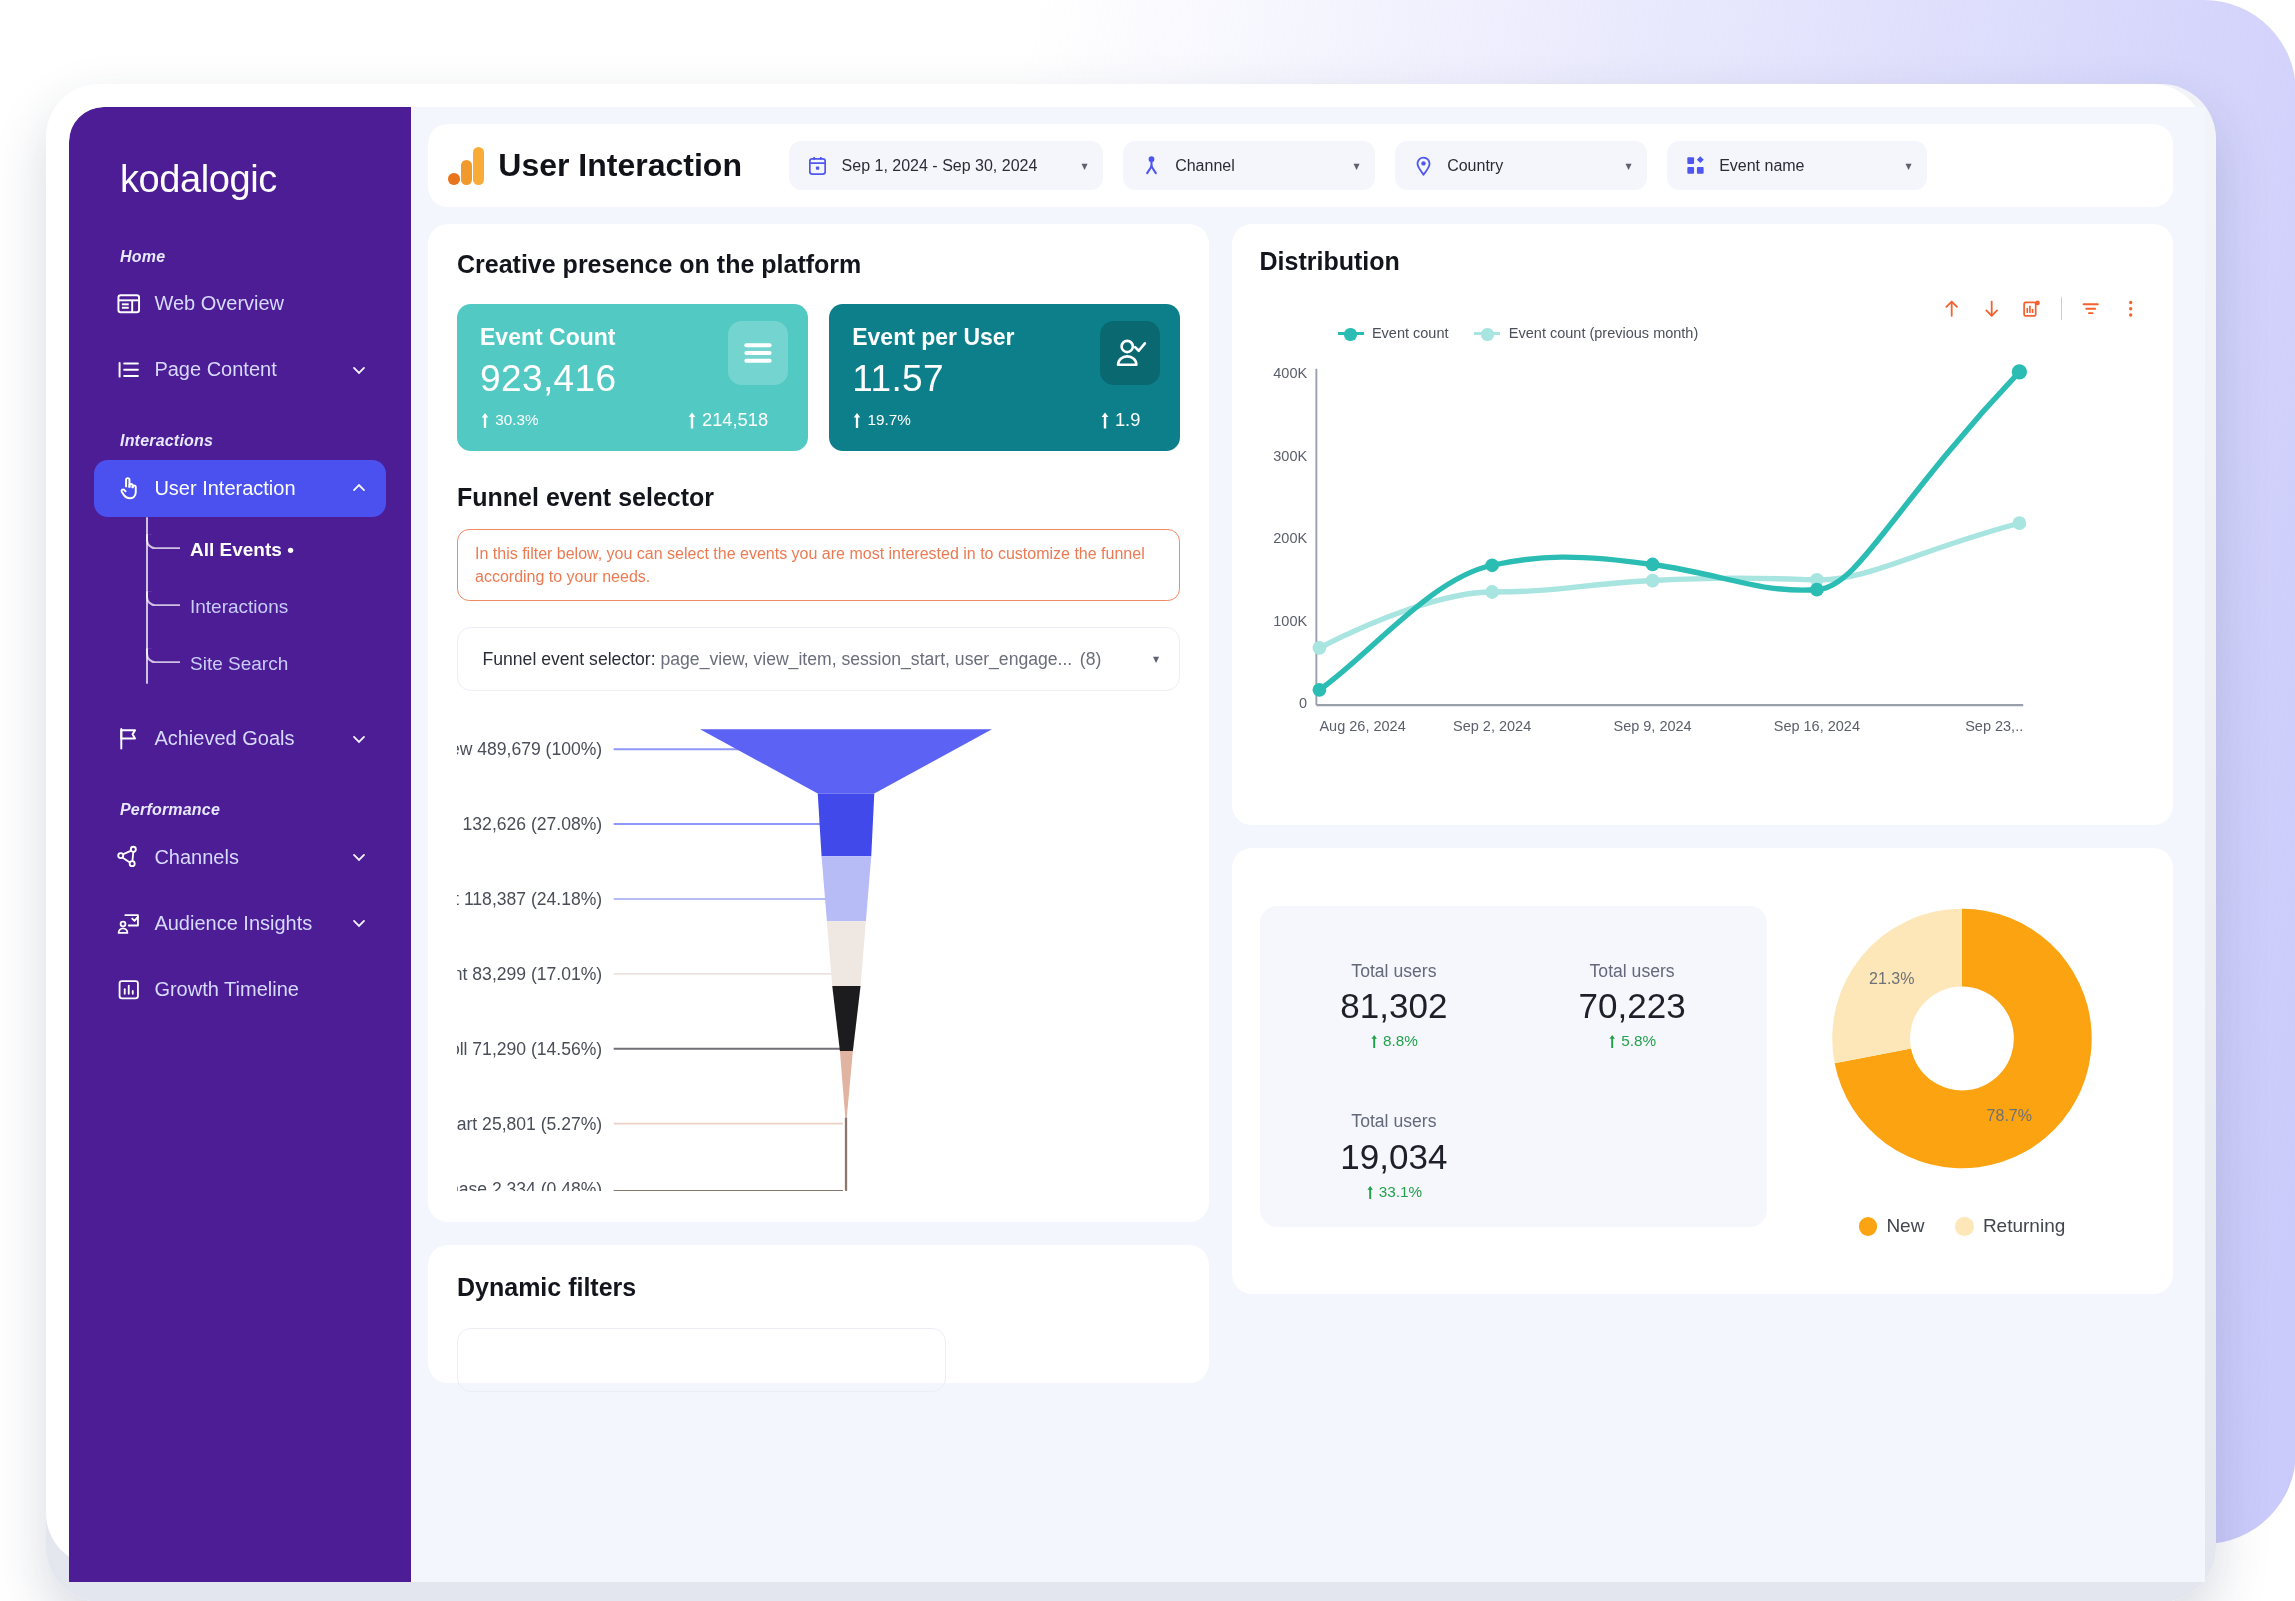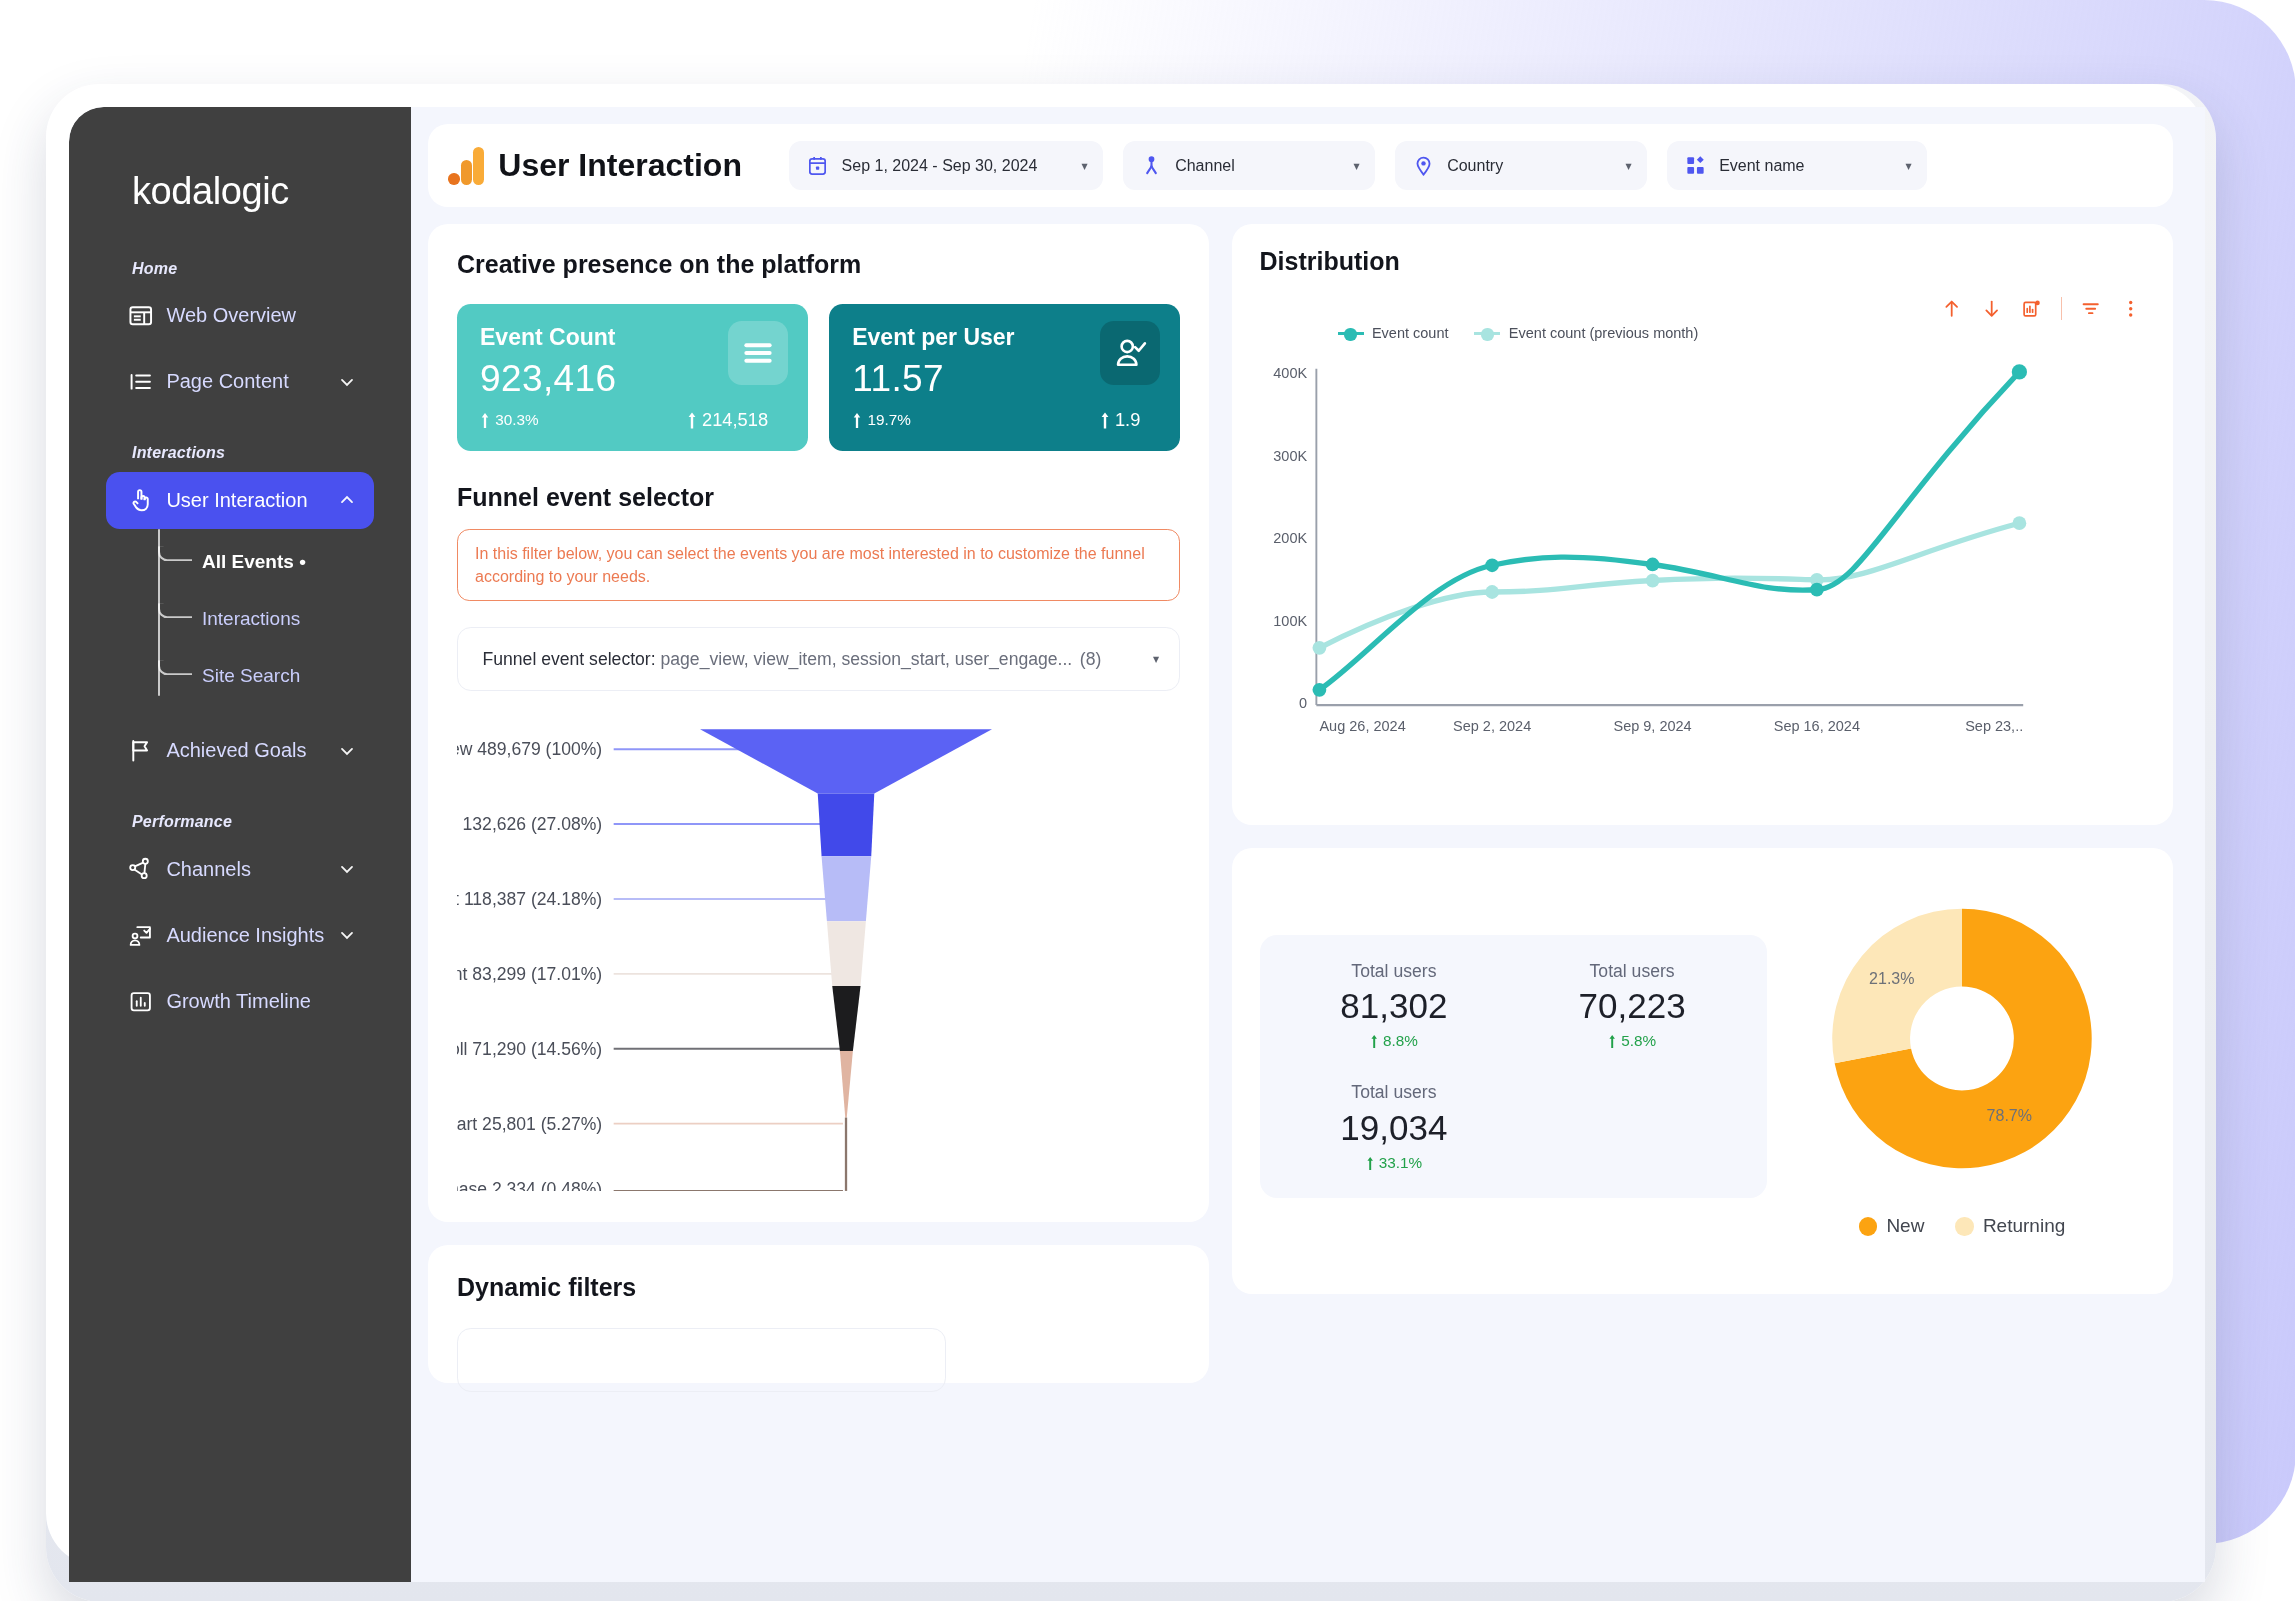--- a/index.html
+++ b/index.html
@@ -39,23 +39,23 @@
     left: 69px; top: 107px; width: 2136px; height: 1475px;
     border-radius: 35px 0 0 0;
     background: #f4f6fd;
     overflow: hidden;
     display: flex;
   }
 
   
   .sidebar {
     width: 342px; flex: 0 0 342px;
-    background: #404040;
+    background: #4c1d95;
     border-radius: 34px 0 0 0;
-    padding: 16px;
+    padding: 4px;
     position: relative;
     color: #fff;
   }
   .brand {
     font-size: 38px; font-weight: 400; letter-spacing: -0.4px;
     color: #ffffff; padding: 47px 0 0 47px;
   }
   .nav-section {
     font-size: 16px; font-weight: 700; color: #e7e8fd;
     padding: 0 0 0 47px; margin-top: 47px; letter-spacing: 0.2px; font-style: italic;
@@ -186,21 +186,21 @@
   .legend-swatch.prev { border-top-color: #a8e4e0; }
   .legend-swatch.prev::after { background: #a8e4e0; }
 
   .card-users { padding: 26px 27.5px 23px 27.5px; margin-top: 23px; height: 446px; }
   .users-body { display: flex; gap: 12.2px; align-items: center; margin-top: 21.4px; }
   .stat-panel {
     flex: 0 0 507px; background: #f5f7fd; border-radius: 17px;
     padding: 26px 15.3px; display: grid; grid-template-columns: 1fr 1fr;
     row-gap: 32px;
   }
-  .stat { text-align: center; }
+  .stat { text-align: center; margin-top: 29px; }
   .stat-label { font-size: 17.6px; color: #63687a; }
   .stat-value { font-size: 35px; color: #1d2029; margin-top: 4.6px; font-weight: 400; }
   .stat-delta { font-size: 15.3px; color: #22a14a; margin-top: 6.1px; display: flex; align-items: center; justify-content: center; gap: 4.6px; }
   .donut-wrap { flex: 1 1 auto; display: flex; flex-direction: column; align-items: center; gap: 24px; }
   .donut-legend { display: flex; gap: 31px; margin-top: 6.1px; }
   .donut-legend .dl { display: flex; align-items: center; gap: 9.2px; font-size: 19px; color: #42464f; }
   .dot { width: 18.3px; height: 18.3px; border-radius: 50%; }
 
   .card-dynamic {
     margin: 23px 32px 0 17px; padding: 27.5px 29px 38px 29px; height: 138px;

